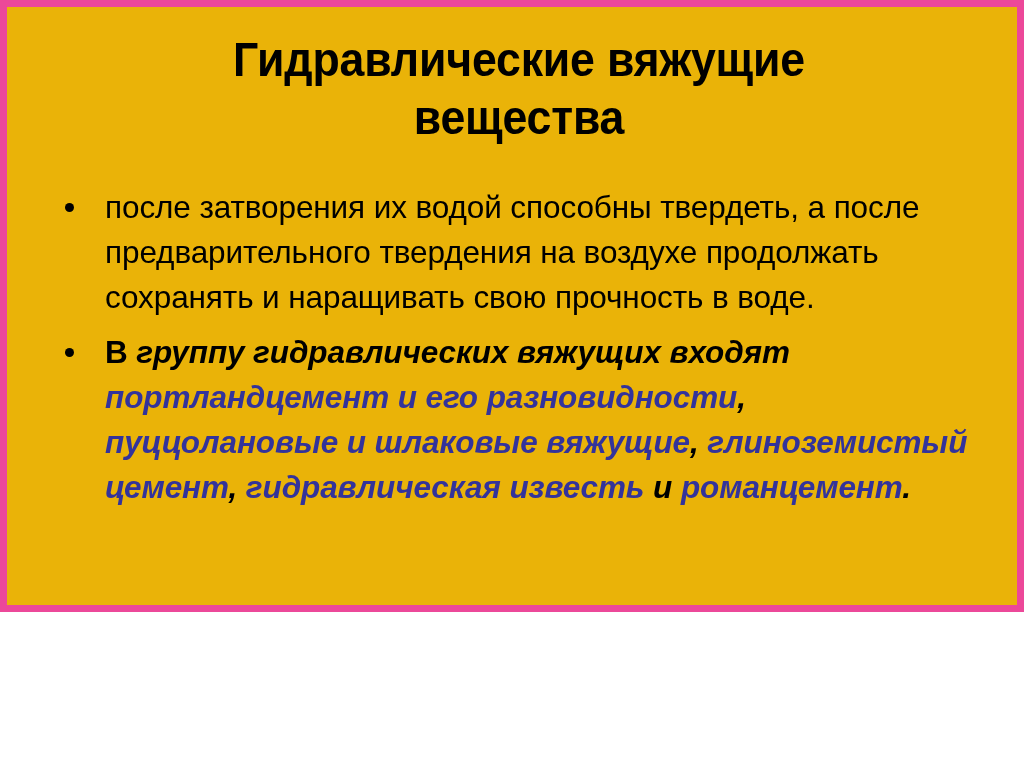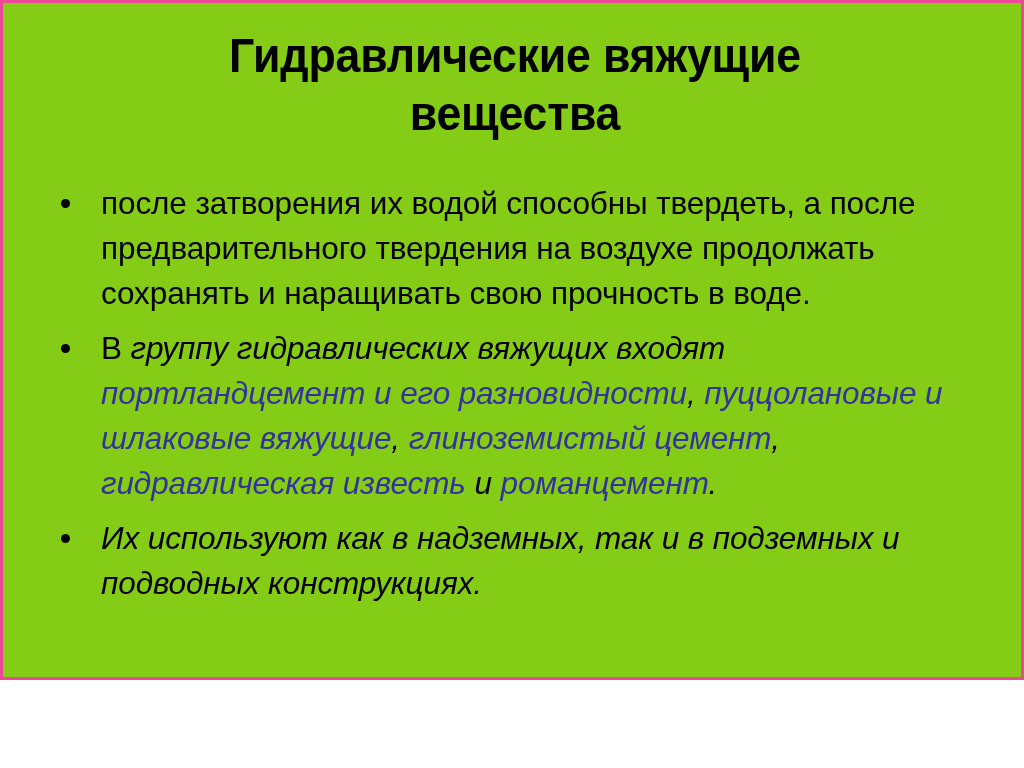--- a/index.html
+++ b/index.html
@@ -13,23 +13,23 @@
     height: 768px;
     overflow: hidden;
     font-family: "Liberation Sans", "DejaVu Sans", sans-serif;
   }
 
   
   .slide {
     position: relative;
     box-sizing: border-box;
     width: 1024px;
-    height: 680px;
-    background: #84cc16;
-    border: 3px solid #ec4899;
+    height: 612px;
+    background: #eab308;
+    border: 7px solid #ec4899;
   }
 
   
   .slide-title {
     position: absolute;
     left: 60px;
     top: 24px;
     width: 904px;
     text-align: center;
     font-family: "Liberation Sans Narrow", "Liberation Sans", "DejaVu Sans Condensed", sans-serif;
@@ -75,39 +75,35 @@
     display: block;
     font-size: 31.5px;
     line-height: 45px;
   }
 
   
   .run-roman   { font-style: normal; }
   .run-italic  { font-style: italic; }
   .run-accent  { font-style: italic; color: #33339b; }
 
-  .item-2 { margin-top: 10px; }
+  .item-2 { margin-top: 10px; font-weight: bold; }
   .item-3 { margin-top: 10px; }
 </style>
 </head>
 <body>
 
 <div class="slide">
 
   <div class="slide-title"><span style="display: block;">Гидравлические вяжущие</span><span style="display: block;">вещества</span></div>
 
   <div class="body-block">
 
   <div class="bullet-item item-1">
         <span class="bullet-dot"></span>
         <span class="bullet-text"><span class="run-roman">после затворения их водой способны твердеть, а после предварительного твердения на воздухе продолжать сохранять и наращивать свою прочность в воде.</span></span>
       </div>
       <div class="bullet-item item-2">
         <span class="bullet-dot"></span>
         <span class="bullet-text"><span class="run-roman">В </span><span class="run-italic">группу гидравлических вяжущих входят </span><span class="run-accent">портландцемент и его разновидности</span><span class="run-italic">, </span><span class="run-accent">пуццолановые и шлаковые вяжущие</span><span class="run-italic">, </span><span class="run-accent">глиноземистый цемент</span><span class="run-italic">, </span><span class="run-accent">гидравлическая известь</span><span class="run-italic"> и </span><span class="run-accent">романцемент</span><span class="run-italic">.</span></span>
       </div>
-      <div class="bullet-item item-3">
-        <span class="bullet-dot"></span>
-        <span class="bullet-text"><span class="run-italic">Их используют как в надземных, так и в подземных и подводных конструкциях.</span></span>
-      </div>
     </div>
 
 </div>
 
 </body></html>

